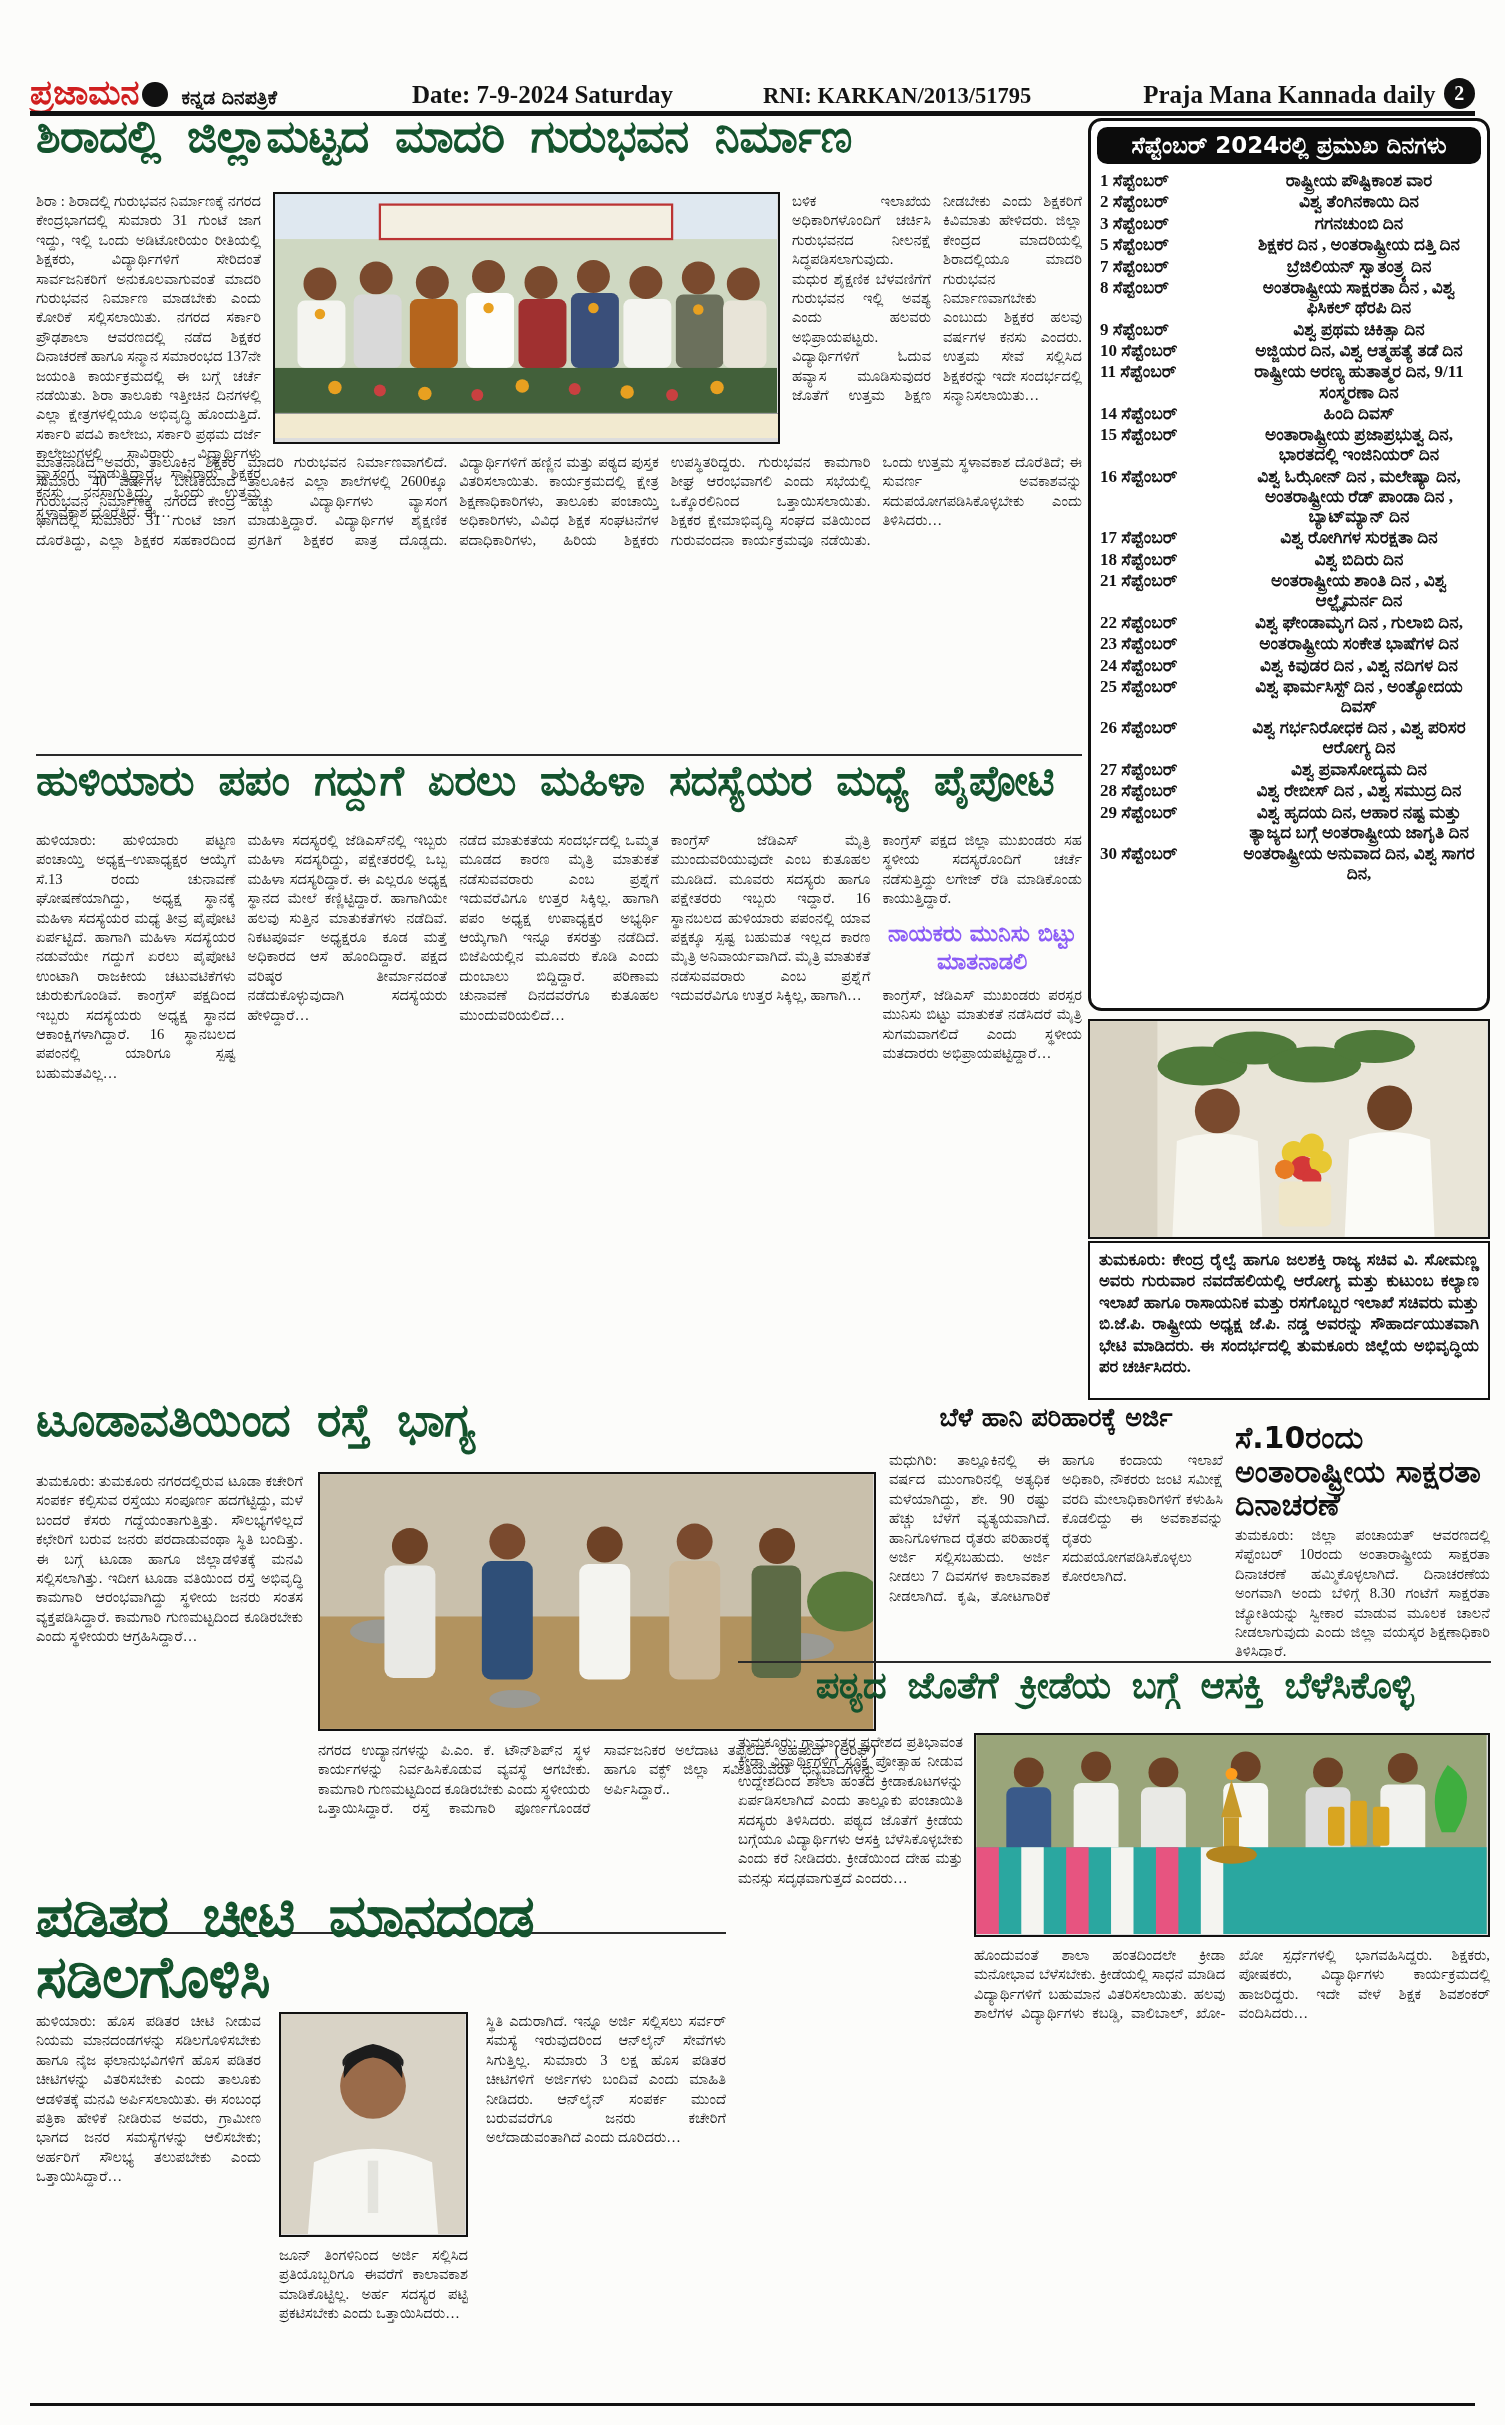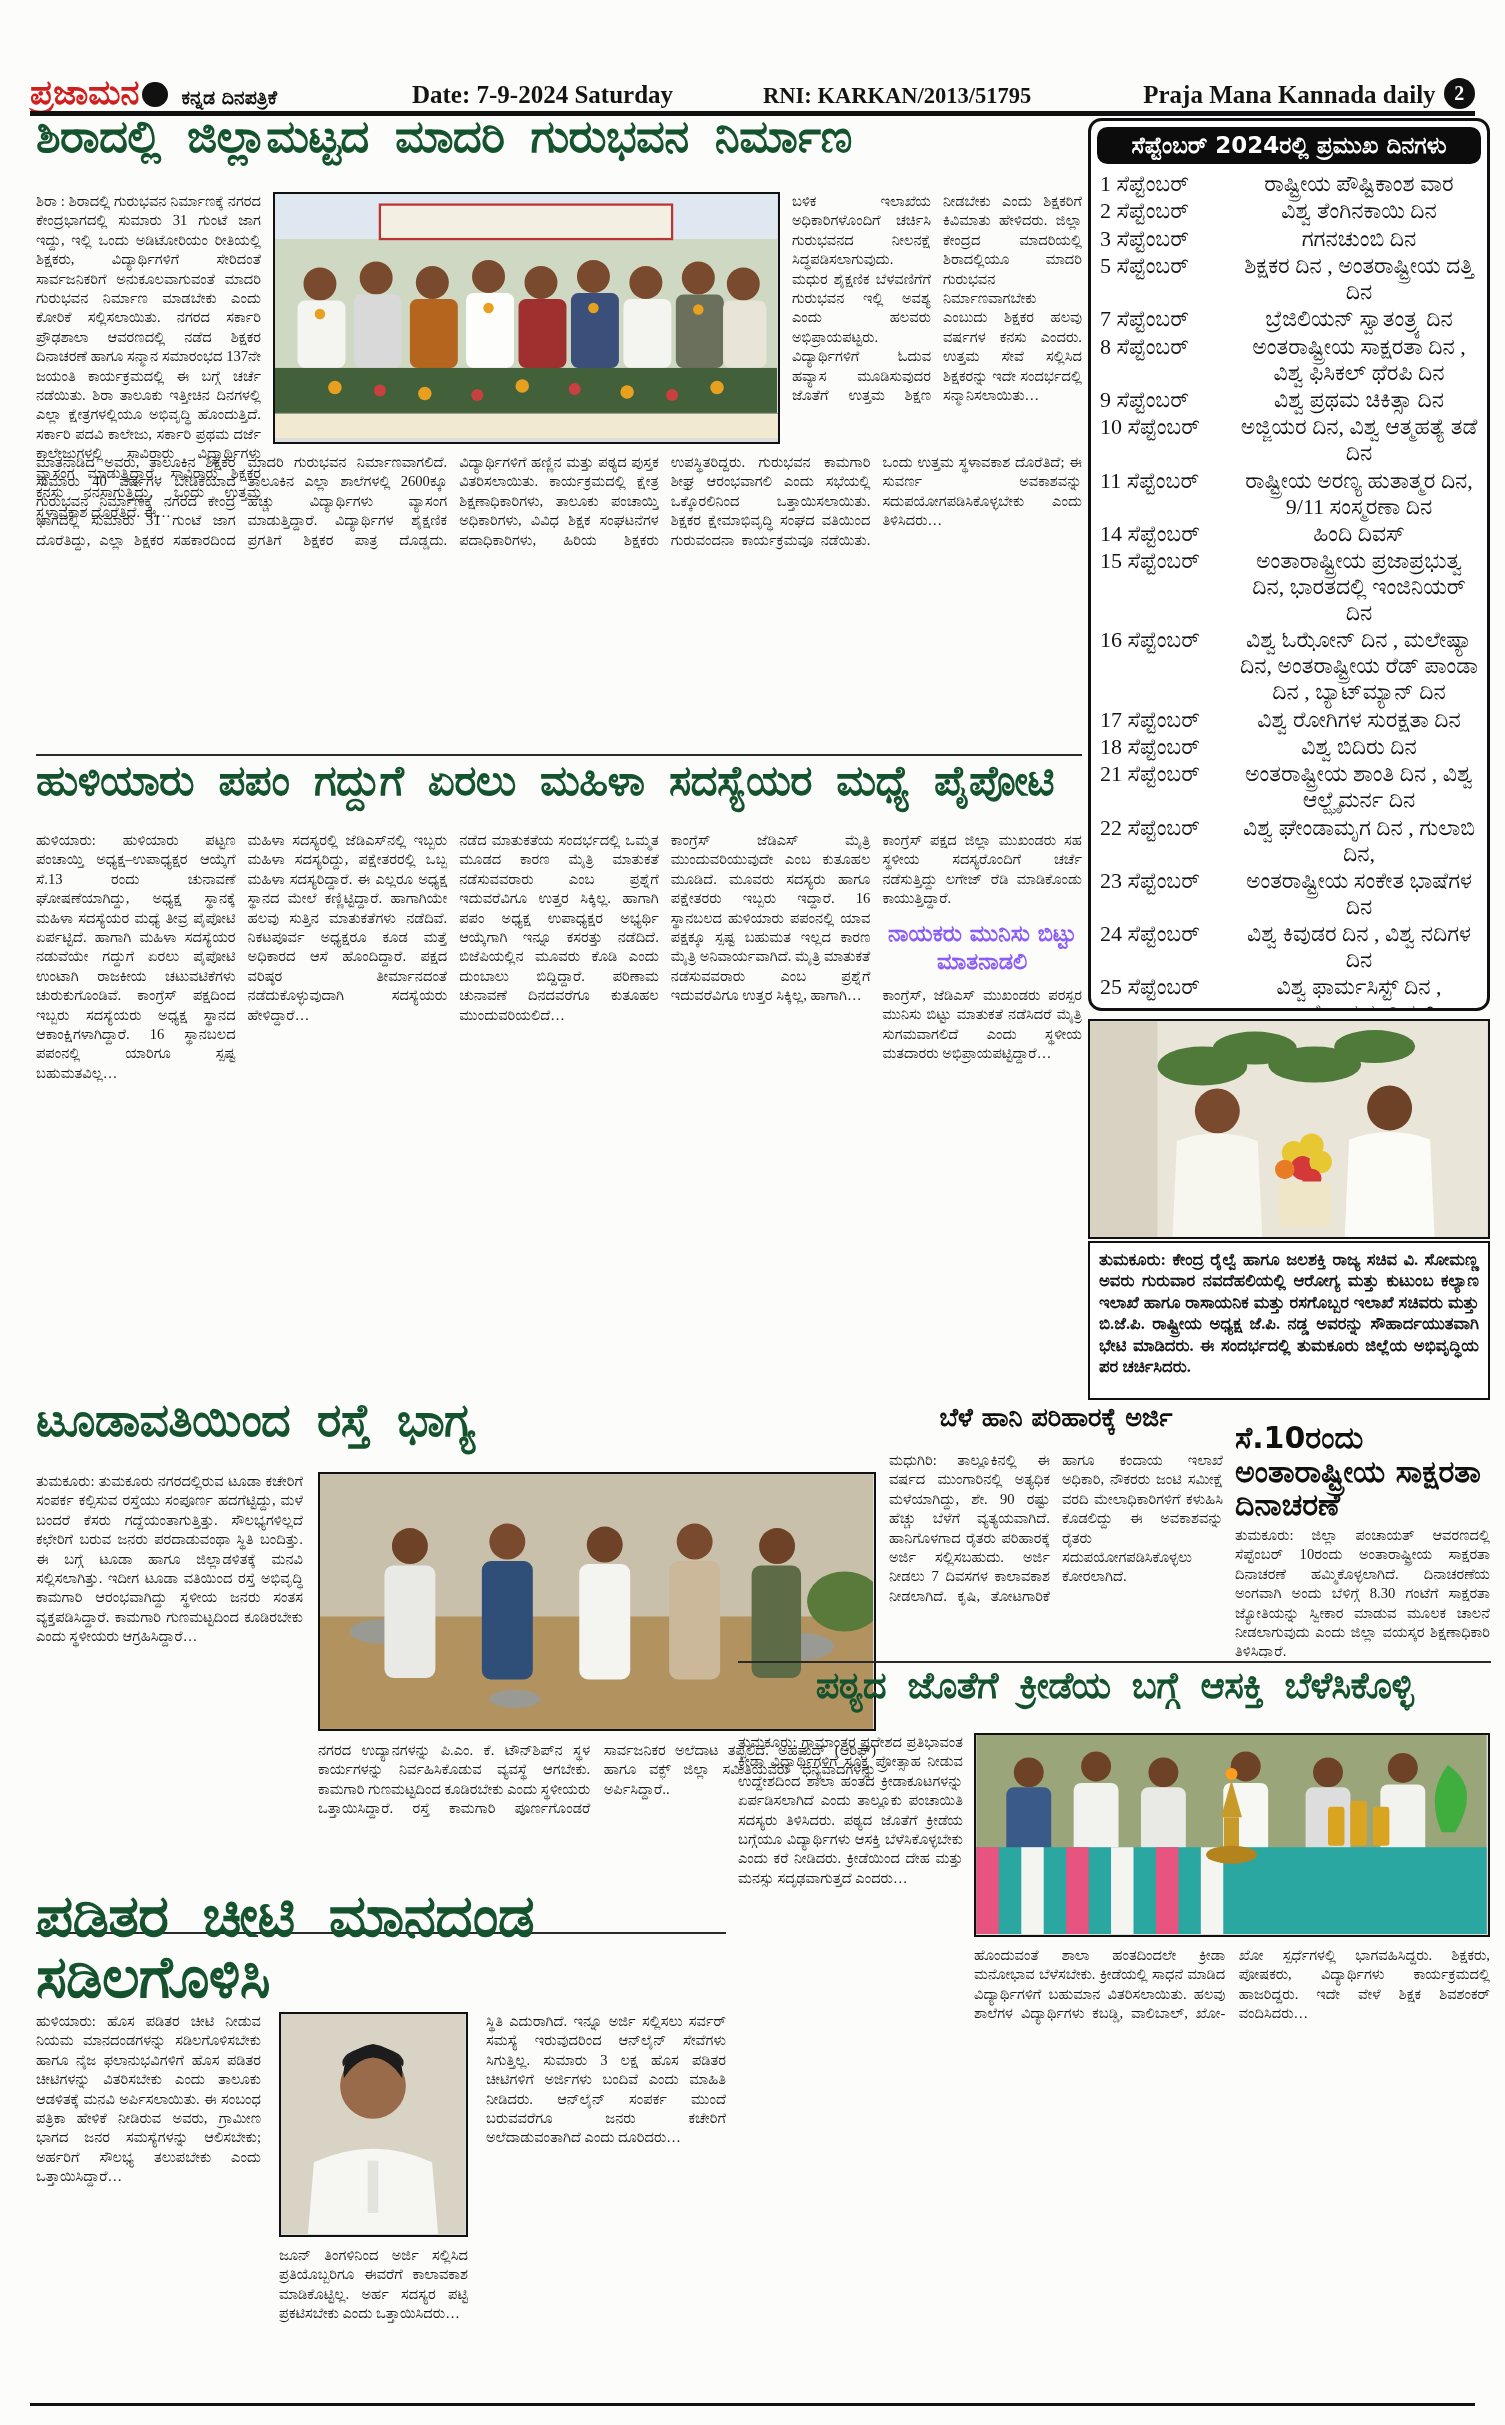--- a/index.html
+++ b/index.html
@@ -41,21 +41,21 @@
   .s2-col{flex:1;}
   .s2-sub{font-family:"DejaVu Sans",sans-serif;font-weight:bold;color:#8b5cf6;
           font-size:22.5px;line-height:1.25;text-align:center;margin:10.5px 0;}
 
   
   .side-box{left:1088px;top:118px;width:402px;height:893px;border:3px solid #111;
             border-radius:13.5px;background:#fff;box-sizing:border-box;overflow:hidden;}
   .side-title{margin:6px;background:#0c0c0c;color:#fff;border-radius:10.5px;
               font-family:"DejaVu Sans",sans-serif;font-weight:bold;font-size:23px;
               text-align:center;padding:5.2px 0;}
-  .day-row{display:flex;gap:20px;padding:0.7px 9px;font-weight:normal;font-size:22px;line-height:1.18;}
+  .day-row{display:flex;gap:20px;padding:0.7px 9px;font-weight:bold;font-size:17px;line-height:1.18;}
   .day-d{min-width:120px;white-space:nowrap;}
   .day-l{flex:1;text-align:center;}
 
   .cap-box{left:1088px;top:1241px;width:402px;height:159px;border:2.2px solid #111;
            box-sizing:border-box;padding:6px 9px;overflow:hidden;background:#fff;}
 
   
   svg{display:block;}
 </style>
 </head>

